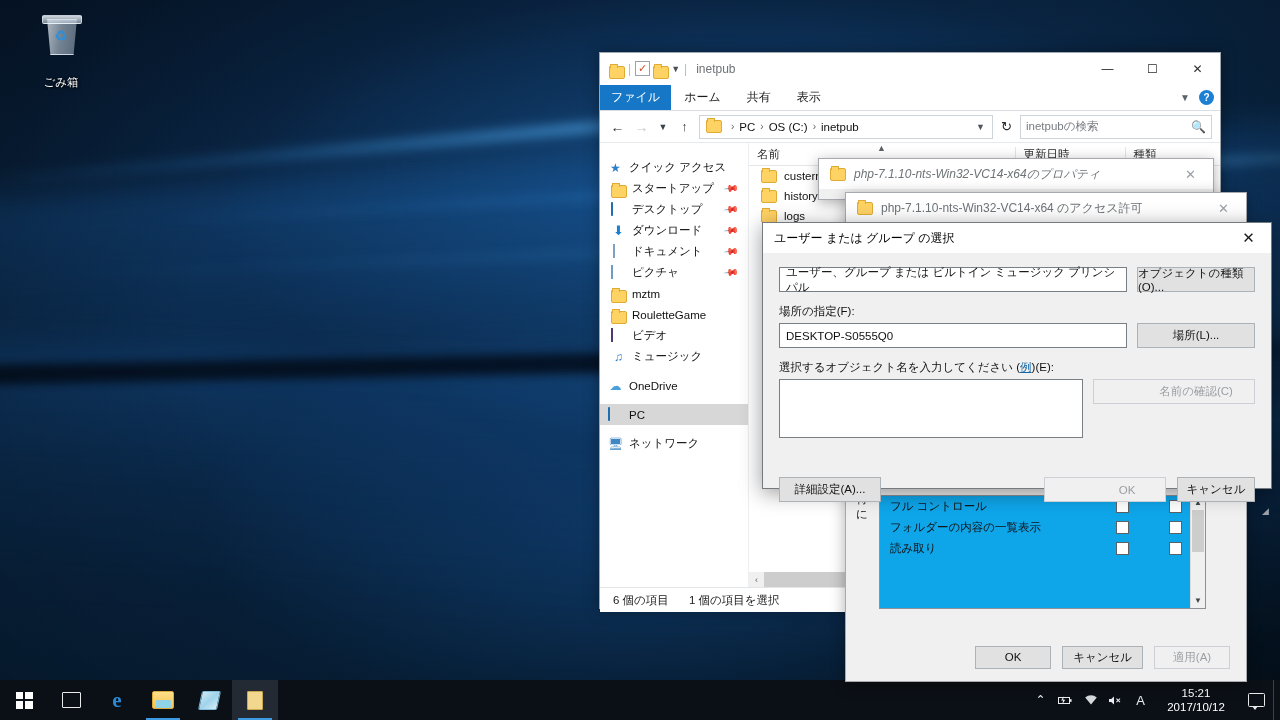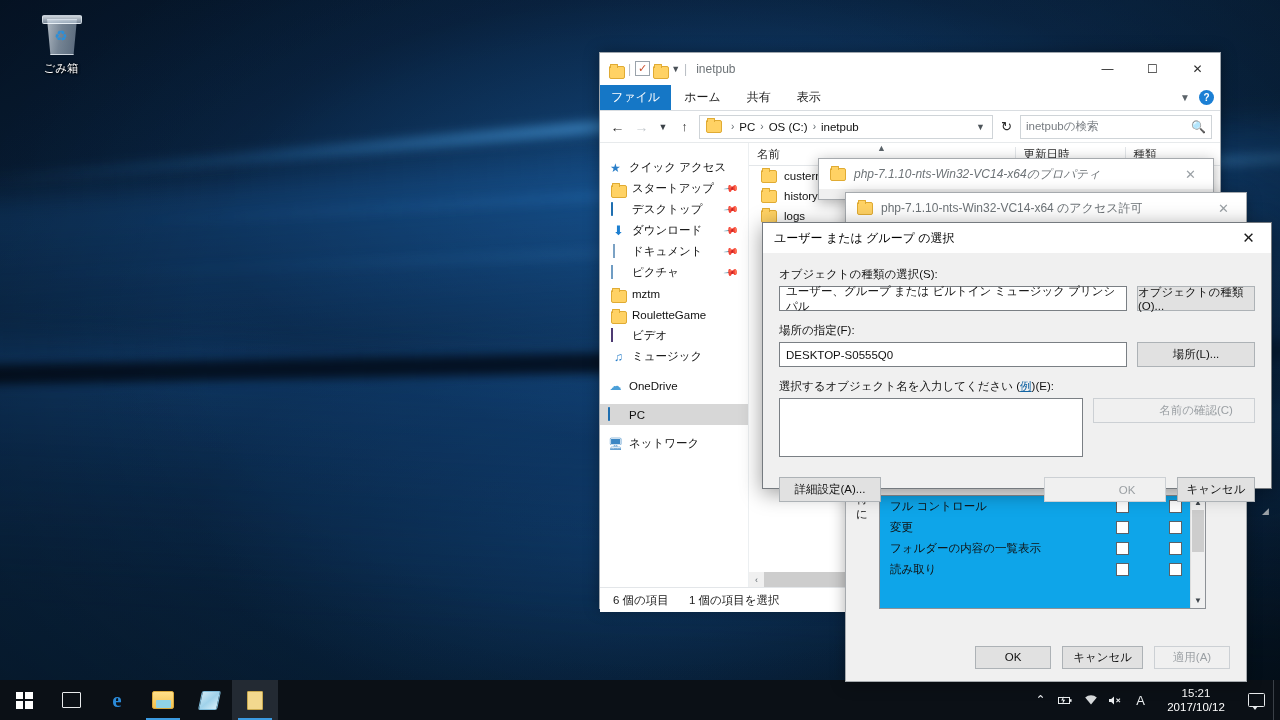--- a/index.html
+++ b/index.html
@@ -73,21 +73,21 @@
   .bin-lid {
     position:absolute; left:4px; top:3px; width:38px; height:7px;
     background: linear-gradient(180deg, rgba(240,246,251,0.85), rgba(180,196,212,0.65));
     border-radius:2px; border:1px solid rgba(240,246,251,0.6);
   }
   .bin-logo {
     position:absolute; left:15px; top:16px; width:16px; height:15px;
     color:#2d8fd8; font-size:15px; line-height:15px; text-align:center;
   }
   .bin-label {
-    margin-top:5px; color:#fff; font-size:11.5px; line-height:14px;
+    margin-top:19px; color:#fff; font-size:11.5px; line-height:14px;
     text-shadow: 1px 1px 2px rgba(0,0,0,0.9), 0 0 3px rgba(0,0,0,0.8);
   }
 
   
   #explorer {
     position:absolute; left:599px; top:52px; width:620px; height:555px;
     background:#ffffff;
     border:1px solid #9fa6ad;
     box-shadow: 0 0 14px rgba(0,0,0,0.35);
     font-size:12px; color:#000;
@@ -578,29 +578,20 @@
       <div class="perm-row">
         <span class="pname">フル コントロール</span>
         <span class="perm-cb-cell">
             <span class="perm-cb"></span>
           </span>
         <span class="perm-cb-cell" style="width:60px;">
             <span class="perm-cb"></span>
           </span>
       </div>
       <div class="perm-row">
-        <span class="pname">変更</span>
-        <span class="perm-cb-cell">
-            <span class="perm-cb"></span>
-          </span>
-        <span class="perm-cb-cell" style="width:60px;">
-            <span class="perm-cb"></span>
-          </span>
-      </div>
-      <div class="perm-row">
         <span class="pname">フォルダーの内容の一覧表示</span>
         <span class="perm-cb-cell">
             <span class="perm-cb"></span>
           </span>
         <span class="perm-cb-cell" style="width:60px;">
             <span class="perm-cb"></span>
           </span>
       </div>
       <div class="perm-row">
         <span class="pname">読み取り</span>
@@ -628,21 +619,20 @@
   </div>
 
   <div id="dlg-select" class="dlg">
     <div class="dlg-title active">
       <span>ユーザー または グループ の選択</span>
       <span class="dlg-close active">✕</span>
     </div>
 
     <div class="sel-body">
 
-      <div class="sel-label">オブジェクトの種類の選択(S):</div>
       <div class="sel-row">
         <div class="sel-input">ユーザー、グループ または ビルトイン ミュージック プリンシパル</div>
         <div class="sel-btn">オブジェクトの種類(O)...</div>
       </div>
 
       <div class="sel-label">場所の指定(F):</div>
       <div class="sel-row">
         <div class="sel-input">DESKTOP-S0555Q0</div>
         <div class="sel-btn">場所(L)...</div>
       </div>

